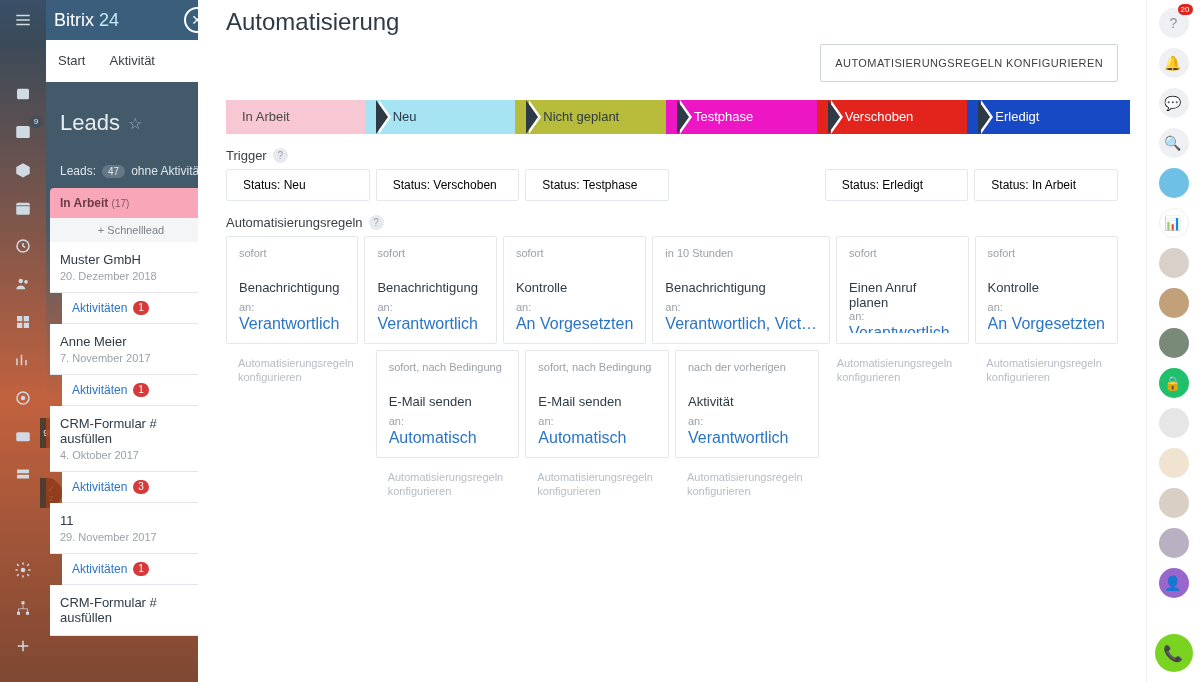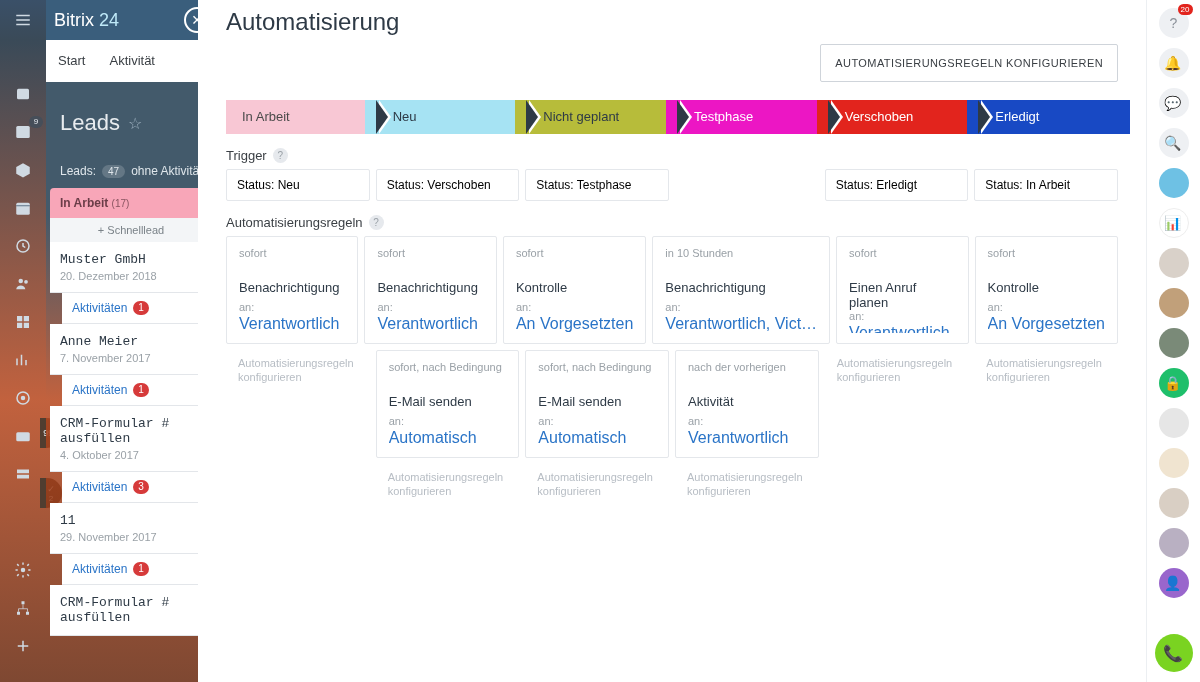--- a/index.html
+++ b/index.html
@@ -29,21 +29,21 @@
   .bgtabs span:last-child { background:#fff; }
   .bglead { padding:28px 0 10px 14px; font-size:22px; display:flex; align-items:center; gap:8px; }
   .bglead .star { color:#9db0bf; font-size:16px; }
   .bgstats { padding:18px 0 10px 14px; font-size:12px; color:#dfe6eb; display:flex; align-items:center; gap:6px; }
   .bgstats .pill { background:rgba(255,255,255,0.18); padding:1px 6px; border-radius:8px; font-size:10px; }
   .kanban { display:flex; flex-direction:column; }
   .kanban .stage { background:#f8a6b8; color:#6b3d48; font-size:12px; padding:8px 10px; border-radius:4px 4px 0 0; margin:0 4px; }
   .kanban .stage .ct { font-size:10px; opacity:0.8; }
   .kanban .quick { background:#f3f5f7; color:#7a8288; font-size:11px; text-align:center; padding:6px; margin:0 4px; }
   .kanban .card { background:#fff; margin:0 4px; padding:10px; border-bottom:1px solid #e3e6ea; }
-  .kanban .card .ttl { color:#2e3a46; font-size:13px; font-weight:500;font-family:Liberation Mono, monospace; }
+  .kanban .card .ttl { color:#2e3a46; font-size:13px; font-weight:500; }
   .kanban .card .sub { color:#9aa1a7; font-size:11px; margin-top:3px; }
   .kanban .act { background:#fff; margin:0 16px; padding:8px 10px; border-bottom:1px solid #e3e6ea; display:flex; align-items:center; gap:6px; font-size:12px; color:#2a74c7; }
   .kanban .act .badge { background:#d63a3a; color:#fff; border-radius:8px; font-size:10px; padding:0 5px; line-height:14px; }
 
   
   .overlay { position:absolute; left:198px; top:0; right:54px; bottom:0; background:#fff; display:flex; flex-direction:column; }
   .ovh { padding:8px 28px 8px; }
   .ovh h1 { font-size:24px; font-weight:300; color:#2e3a46; }
   .toolbar { padding:0 28px 18px; display:flex; justify-content:flex-end; }
   .toolbar button { border:1px solid #cfd4da; background:#fff; color:#3a3f44; font-size:11px; letter-spacing:0.4px; padding:12px 14px; border-radius:2px; cursor:pointer; }
@@ -59,21 +59,21 @@
   .seg3 { background:#b7bc3a; color:#b7bc3a; } .seg3 span{color:#2e3a46;}
   .seg4 { background:#ec16c4; color:#ec16c4; } .seg4 span{color:#fff;}
   .seg5 { background:#e2241d; color:#e2241d; } .seg5 span{color:#fff;}
   .seg6 { background:#1849c4; color:#1849c4; } .seg6 span{color:#fff;}
 
   .section-label { display:flex; align-items:center; gap:6px; padding:14px 28px 6px; font-size:13px; color:#3a3f44; }
   .section-label .q { width:15px; height:15px; border-radius:50%; background:#e6e9ed; color:#9aa1a7; font-size:10px; display:inline-flex; align-items:center; justify-content:center; }
 
   .grid { display:grid; grid-template-columns: repeat(6, 1fr); gap:6px; padding:0 28px; }
   .rbox { border:1px solid #e4e7eb; border-radius:2px; padding:10px 12px; height:108px; font-size:12px; position:relative; display:flex; flex-direction:column; }
-  .rbox.short { height:32px; padding:6px 10px; justify-content:center; }
+  .rbox.short { height:32px; padding:6px 16px; justify-content:center; }
   .rbox .when { color:#9aa1a7; font-size:11px; }
   .rbox .what { color:#2e3a46; font-size:13px; margin-top:21px; }
   .rbox .tolbl { color:#9aa1a7; font-size:11px; margin-top:auto; }
   .rbox .to { color:#2a74c7; font-size:16px; margin-top:2px; white-space:nowrap; overflow:hidden; text-overflow:ellipsis; }
   .ghost { border:none; color:#b7bdc4; font-size:11px; line-height:1.3; padding:6px 12px; height:auto; }
 
   
   .rail { position:absolute; right:0; top:0; width:54px; height:682px; background:#fff; border-left:1px solid #eceff2; display:flex; flex-direction:column; align-items:center; padding-top:8px; gap:10px; }
   .rail .ric { width:30px; height:30px; border-radius:50%; background:#eef0f3; display:flex; align-items:center; justify-content:center; color:#8a9099; font-size:14px; position:relative; }
   .rail .ric.hl { color:#8a9099; }

